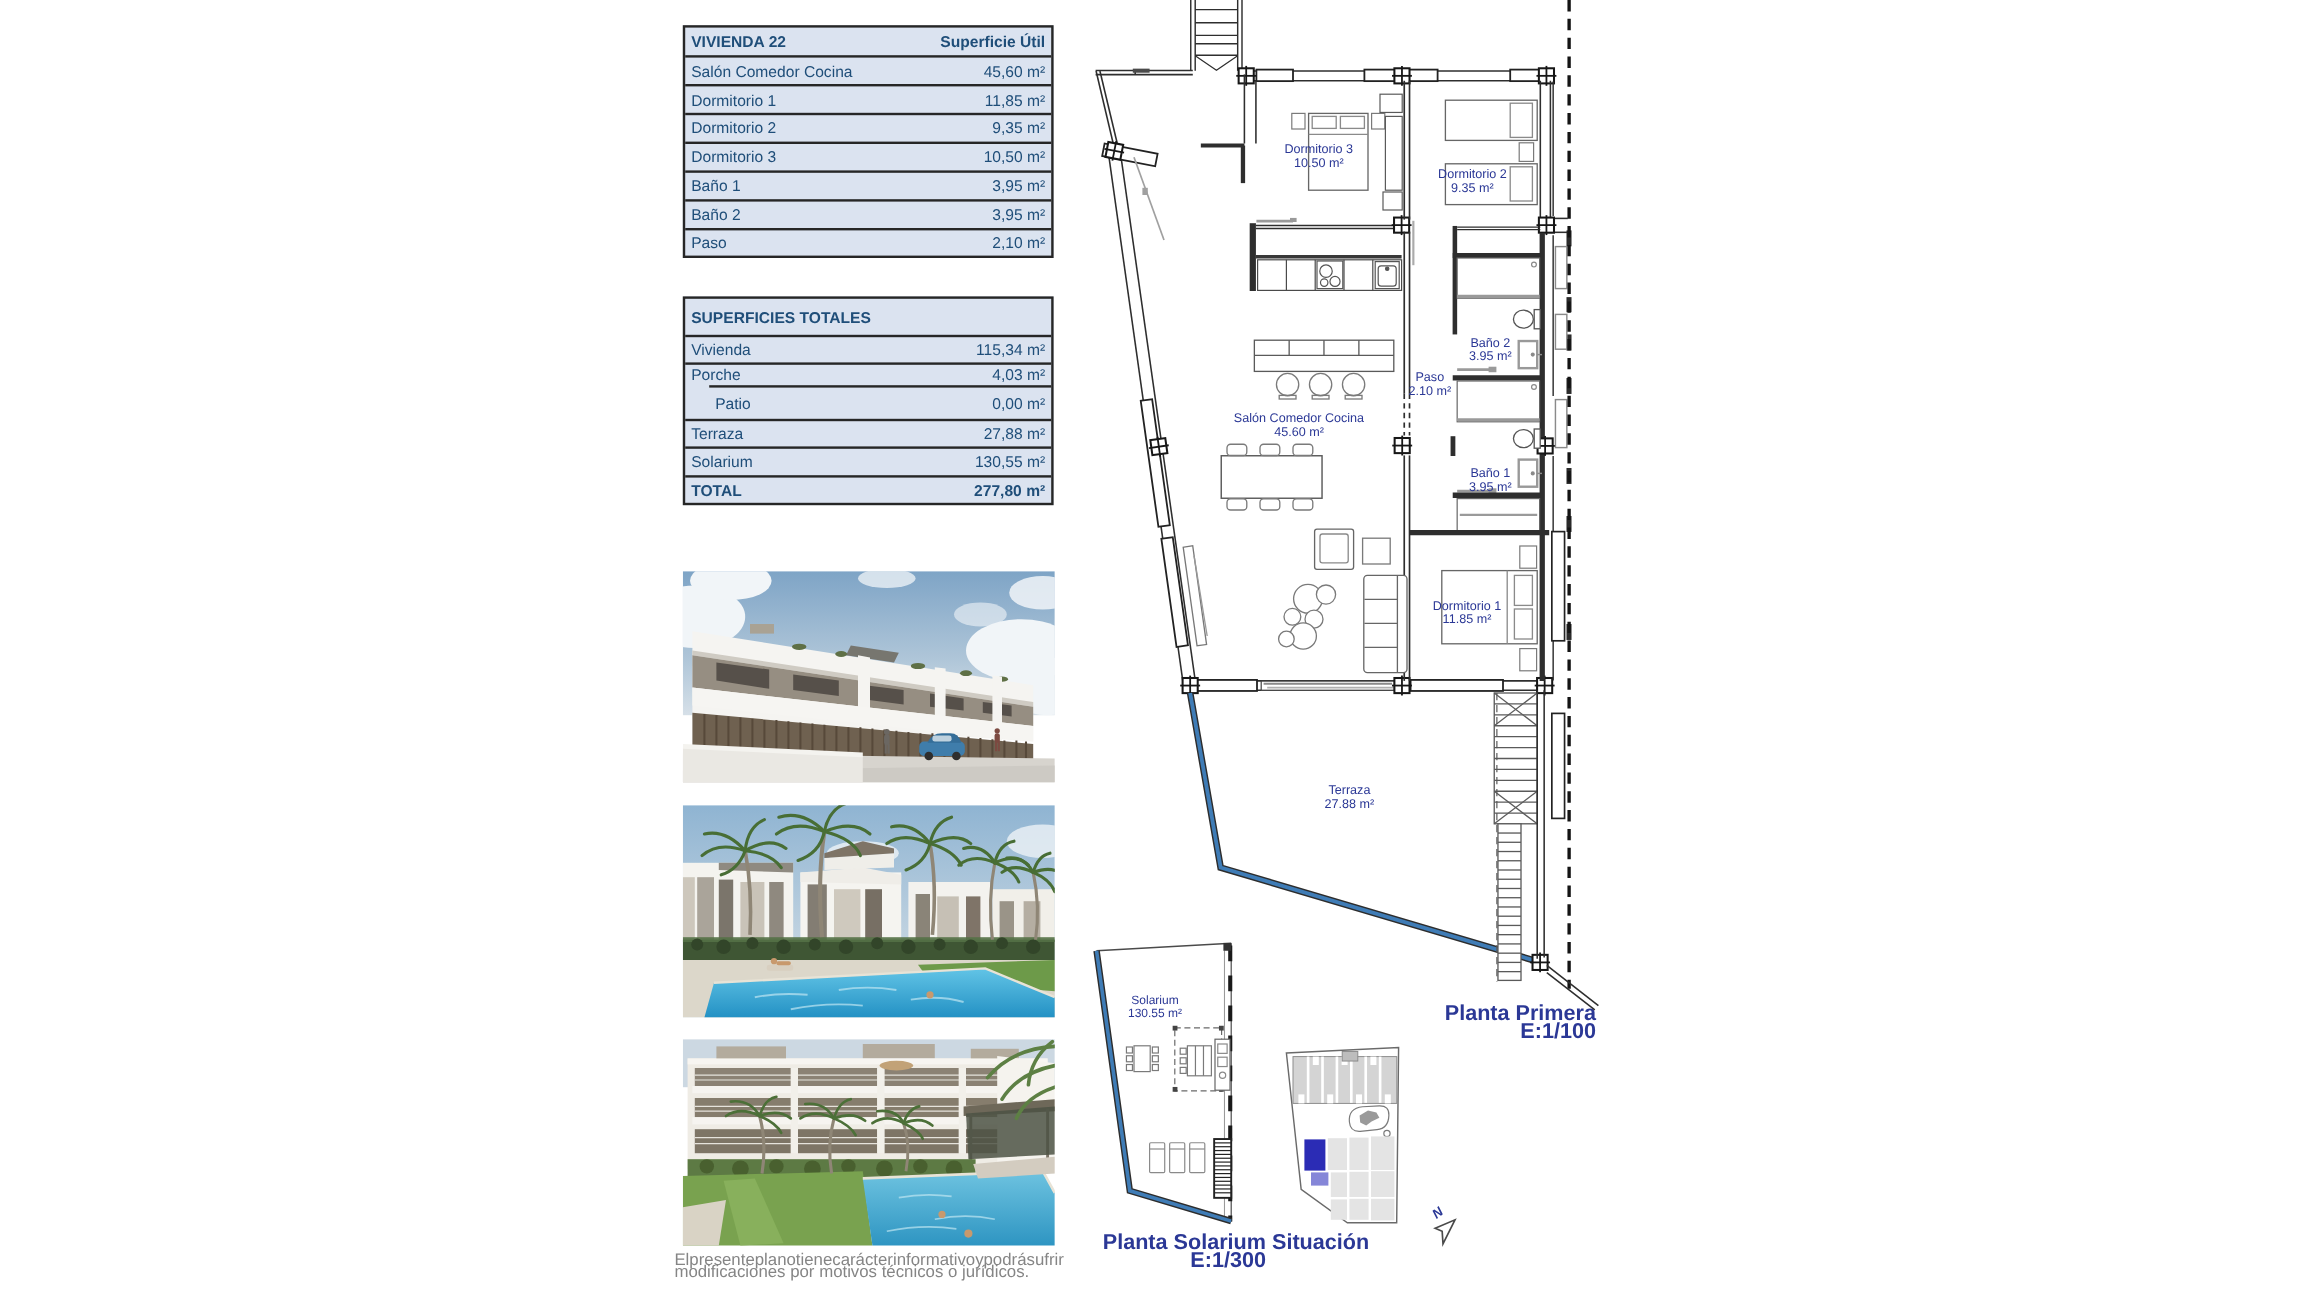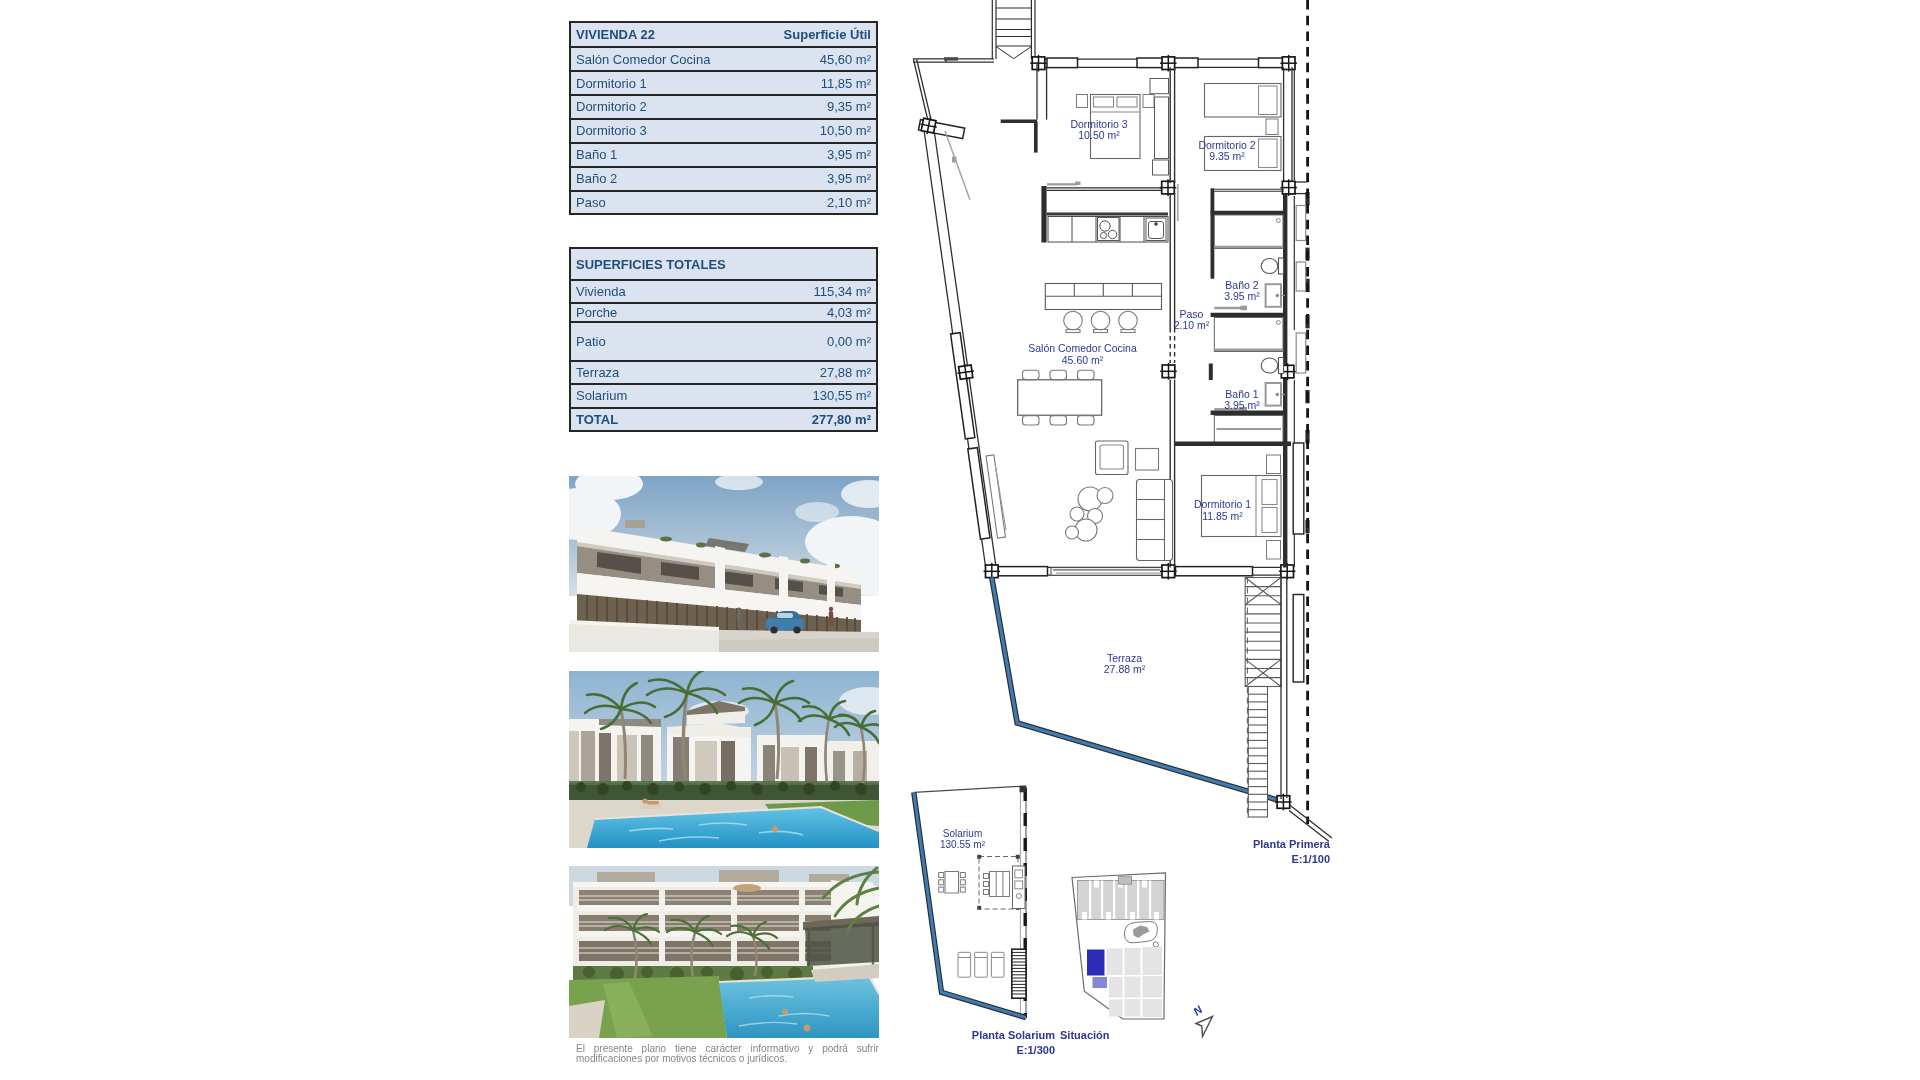--- a/index.html
+++ b/index.html
@@ -3,21 +3,21 @@
 <meta charset="utf-8">
 <style>
   html,body{margin:0;padding:0;background:#ffffff;width:1920px;height:1080px;overflow:hidden;}
   *{box-sizing:border-box;}
   body{font-family:"Liberation Sans", sans-serif;}
   .abs{position:absolute;}
   .tbl{position:absolute;left:569px;width:309px;border:2px solid #262626;background:#dbe3f0;color:#1f4e79;font-size:13px;}
   .trow{display:flex;justify-content:space-between;align-items:center;padding:0 5px;border-top:2px solid #262626;}
   .trow:first-child{border-top:none;}
   .b{font-weight:bold;}
-  .cap{position:absolute;color:#2b3896;font-weight:bold;font-size:11px;line-height:14.6px;}
+  .cap{position:absolute;color:#2b3896;font-weight:bold;font-size:18px;line-height:14.6px;}
 </style>
 </head>
 <body>
 
 <div class="tbl" style="top:21px;">
   <div class="trow b" style="height:23.2px;border-radius:11px;">
       <span>VIVIENDA 22</span>
       <span>Superficie Útil</span>
     </div>
   <div class="trow" style="height:23.9px;">
@@ -56,21 +56,21 @@
       <span></span>
     </div>
   <div class="trow" style="height:23.2px;">
       <span>Vivienda</span>
       <span>115,34 m²</span>
     </div>
   <div class="trow" style="height:19px;">
       <span>Porche</span>
       <span>4,03 m²</span>
     </div>
-  <div class="trow" style="height:39px;">
+  <div class="trow" style="height:28px;margin-left:20px;">
       <span>Patio</span>
       <span>0,00 m²</span>
     </div>
   <div class="trow" style="height:23.2px;">
       <span>Terraza</span>
       <span>27,88 m²</span>
     </div>
   <div class="trow" style="height:23.2px;">
       <span>Solarium</span>
       <span>130,55 m²</span>
@@ -439,21 +439,21 @@
         <path d="M310,22 q-30,6 -44,28"></path>
         <path d="M310,40 q-24,8 -32,26"></path>
         <path d="M308,2 q-18,14 -20,36"></path>
 </g>
 
 <circle cx="216" cy="146" r="3" fill="#c8996d"></circle>
       <circle cx="238" cy="162" r="3.4" fill="#c8996d"></circle>
 </svg>
 </div>
 
-<div class="abs" style="left:576px;top:1044px;width:303px;font-size:10px;line-height:10.4px;color:#858585;">
+<div class="abs" style="left:562px;top:1044px;width:303px;font-size:14px;line-height:10.4px;color:#858585;">
   <div style="display:flex;justify-content:space-between;white-space:nowrap;">
       <span>El</span>
       <span>presente</span>
       <span>plano</span>
       <span>tiene</span>
       <span>carácter</span>
       <span>informativo</span>
       <span>y</span>
       <span>podrá</span>
       <span>sufrir</span>

